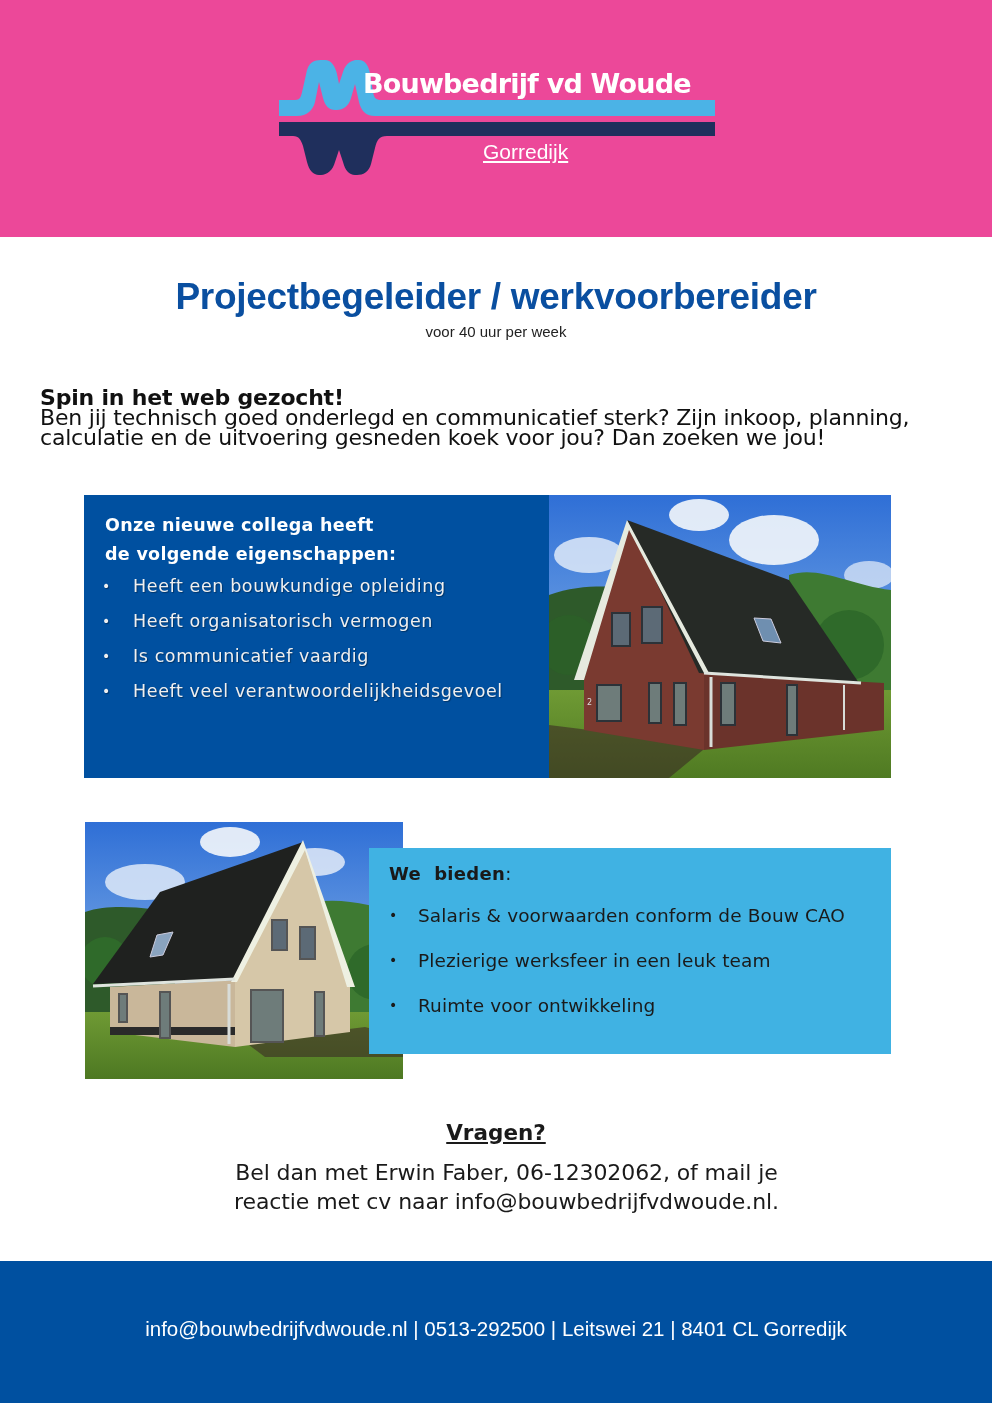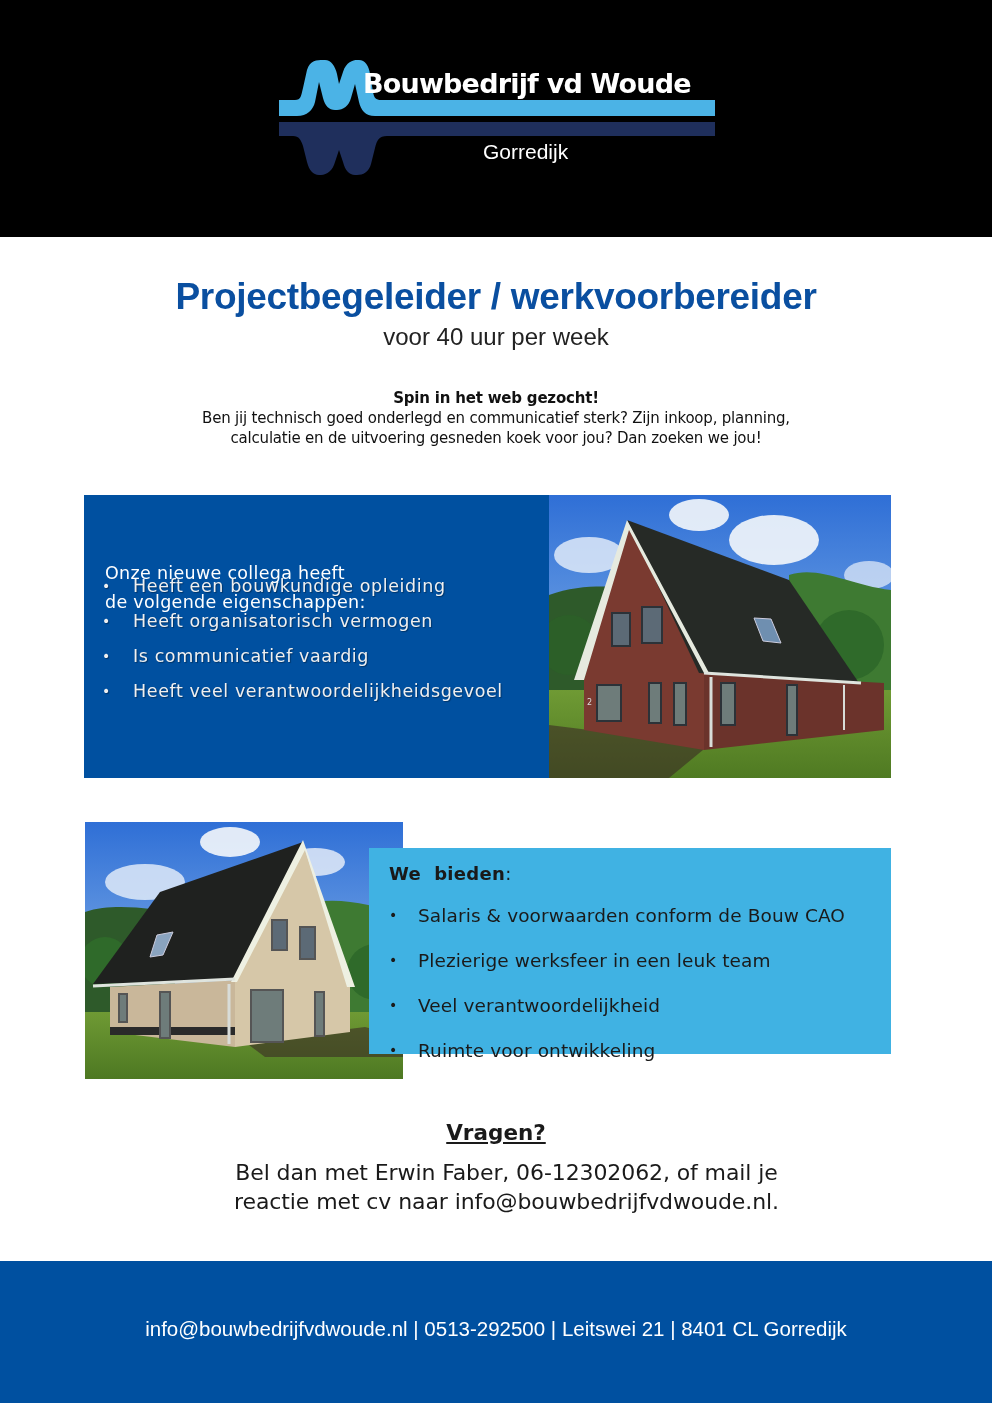--- a/index.html
+++ b/index.html
@@ -1,33 +1,33 @@
 <!DOCTYPE html>
 <html><head>
 <meta charset="utf-8">
 <style>
   * { margin:0; padding:0; box-sizing:border-box; }
   html, body { width:992px; height:1403px; background:#ffffff; overflow:hidden; }
   body { position:relative; font-family:"DejaVu Sans", sans-serif; color:#1a1a1a; }
 
   
-  .header { position:absolute; left:0; top:0; width:992px; height:237px; background:#000000; }
+  .header { position:absolute; left:0; top:0; width:992px; height:237px; background:#ec4899; }
   .logo { position:absolute; left:277px; top:58px; width:440px; height:120px; }
   .logo-name { position:absolute; left:86px; top:10px; font-family:"DejaVu Sans", sans-serif; font-weight:bold; font-size:27px; color:#ffffff; letter-spacing:-0.8px; white-space:nowrap; }
-  .logo-place { position:absolute; left:206px; top:82px; font-family:"Liberation Sans", sans-serif; font-size:21px; color:#ffffff; }
+  .logo-place { position:absolute; left:206px; top:82px; font-family:"Liberation Sans", sans-serif; font-size:21px; color:#ffffff;text-decoration:underline; }
 
   
   .title { position:absolute; left:0; top:276px; width:992px; text-align:center; font-family:"Liberation Sans", sans-serif; font-weight:bold; font-size:37px; color:#0a4fa0; letter-spacing:-0.3px; }
-  .subtitle { position:absolute; left:0; top:323px; width:992px; text-align:center; font-family:"Liberation Sans", sans-serif; font-size:24px; color:#222; }
-  .intro { position:absolute; left:40px; top:388px; width:912px; text-align:center; font-family:"DejaVu Sans", sans-serif; font-size:15px; line-height:20px; color:#111; letter-spacing:-0.2px; }
+  .subtitle { position:absolute; left:0; top:323px; width:992px; text-align:center; font-family:"Liberation Sans", sans-serif; font-size:15px; color:#222; }
+  .intro { position:absolute; left:40px; top:388px; width:912px; font-family:"DejaVu Sans", sans-serif; font-size:22px; line-height:20px; color:#111; letter-spacing:-0.2px; }
   .intro .lead { font-weight:bold; display:block; }
 
   
   .qbox { position:absolute; left:84px; top:495px; width:466px; height:283px; background:#0050a0; color:#f2f2f2; }
-  .qbox h3 { position:absolute; left:21px; top:16px; font-size:17.5px; line-height:29px; font-weight:normal; letter-spacing:0.3px; color:#fff;margin-top:48px; }
+  .qbox h3 { position:absolute; left:21px; top:16px; font-size:17.5px; line-height:29px; font-weight:bold; letter-spacing:0.3px; color:#fff; }
   .qlist { position:absolute; left:18px; top:74px; list-style:none; }
   .qlist li { font-size:17.5px; height:35px; line-height:35px; letter-spacing:0.6px; color:#f0f0f0; text-shadow:1px 1px 1px rgba(0,0,0,0.35); white-space:nowrap; }
   .bullet { display:inline-block; width:31px; font-size:14px; vertical-align:top; }
 
   .photo1 { position:absolute; left:549px; top:495px; width:342px; height:283px; overflow:hidden; }
   .photo2 { position:absolute; left:85px; top:822px; width:318px; height:257px; overflow:hidden; }
 
   
   .obox { position:absolute; left:369px; top:848px; width:522px; height:206px; background:#40b2e3; color:#1a1a1a; }
   .obox h3 { position:absolute; left:20px; top:15px; font-size:18px; font-weight:bold; letter-spacing:0.3px;text-align:right; }
@@ -168,21 +168,20 @@
     <rect x="34" y="172" width="8" height="28" fill="#6e7c7a" stroke="#555" stroke-width="2"></rect>
     <line x1="144" y1="162" x2="144" y2="222" stroke="#d8dcd8" stroke-width="3"></line>
   </svg>
 </div>
 
 <div class="obox">
   <h3><span style="white-space:pre">We  bieden</span><span class="colon">:</span></h3>
   <ul class="olist" style="top:40px;">
     <li><span class="bullet">•</span><span>Salaris &amp; voorwaarden conform de Bouw CAO</span></li>
     <li><span class="bullet">•</span><span>Plezierige werksfeer in een leuk team</span></li>
-    <li><span class="bullet">•</span><span>Veel verantwoordelijkheid</span></li>
     <li><span class="bullet">•</span><span>Ruimte voor ontwikkeling</span></li>
   </ul>
 </div>
 
 <div class="q-title">Vragen?</div>
 <div class="q-text">
   <span style="display:block">Bel dan met Erwin Faber, 06-12302062, of mail je</span>
   <span style="display:block">reactie met cv naar info@bouwbedrijfvdwoude.nl.</span>
 </div>
 

